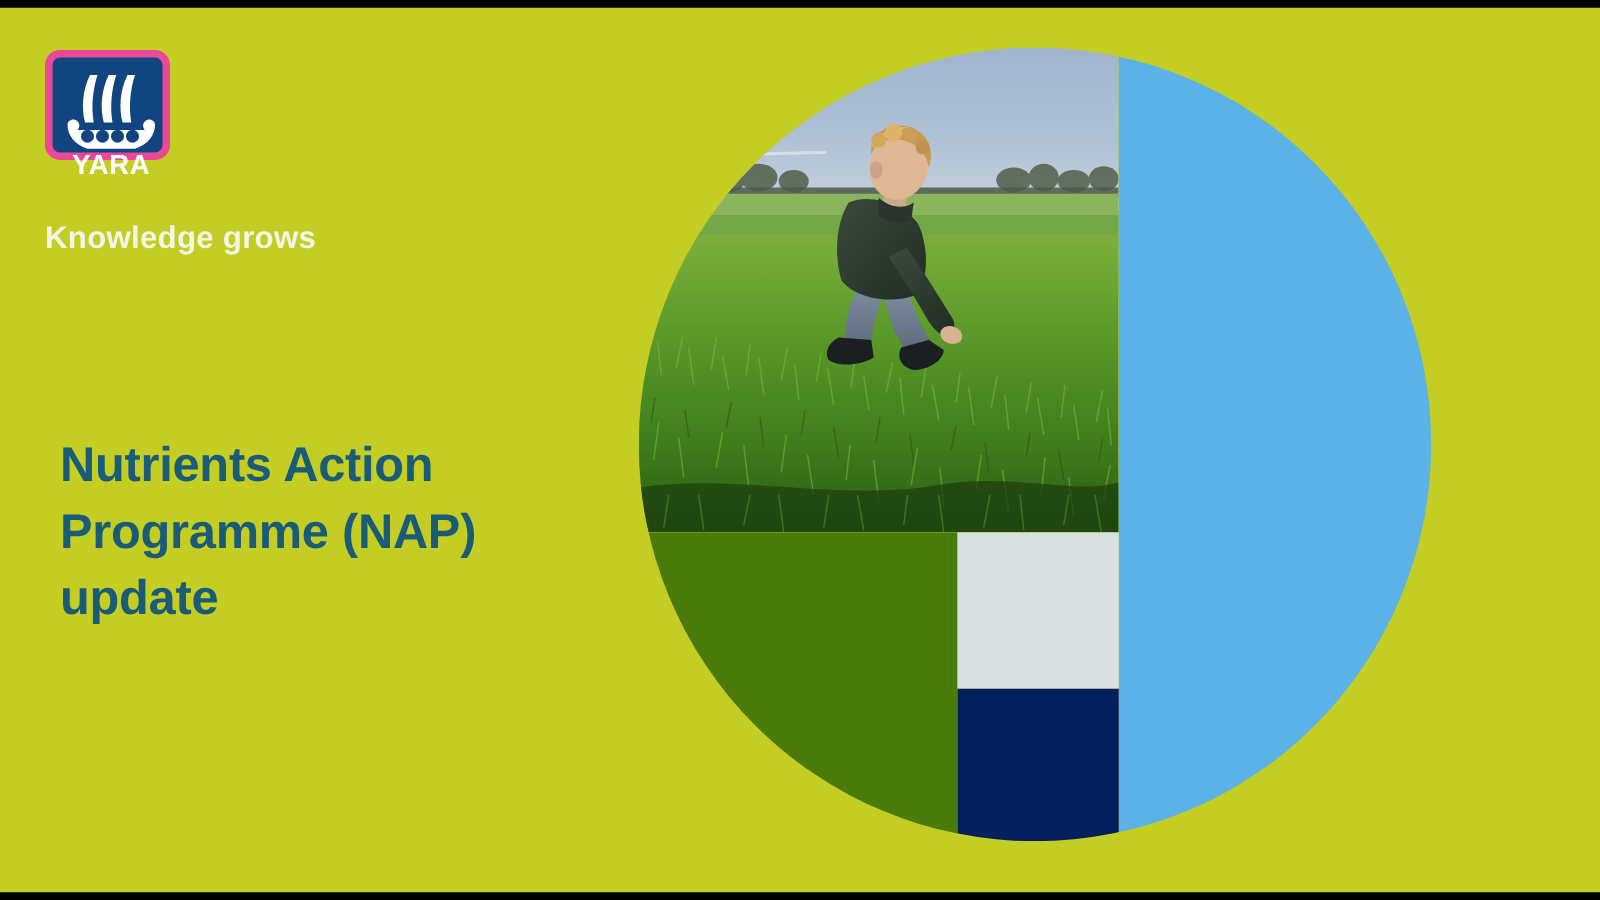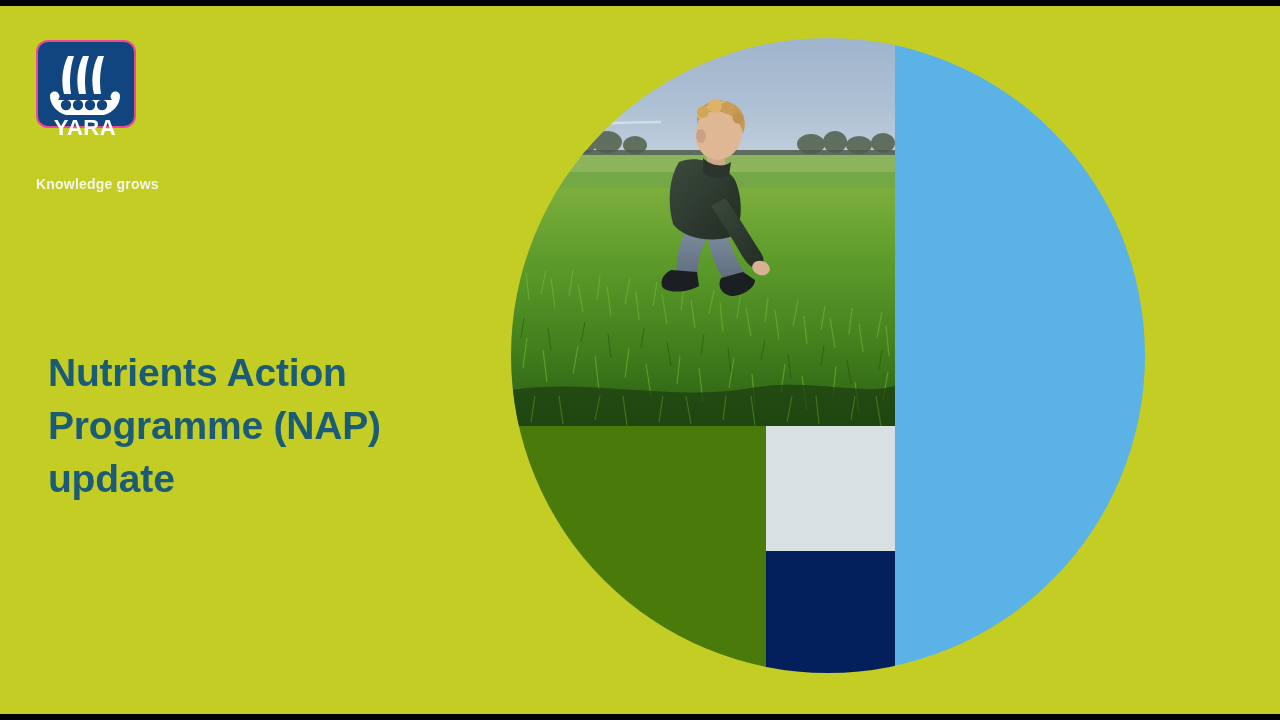--- a/index.html
+++ b/index.html
@@ -38,38 +38,38 @@
   }
 
   
   .logo-box {
     position: absolute;
     left: 36px;
     top: 34px;
     width: 100px;
     height: 88px;
     background: #10457f;
-    border: 2px solid #ec4899;
+    border: 6px solid #ec4899;
     border-radius: 12px;
     box-sizing: border-box;
   }
   .logo-mark {
     position: absolute;
     left: 0;
     top: 0;
     width: 94px;
     height: 98px;
   }
 
   
   .tagline {
     position: absolute;
     left: 36px;
     top: 170px;
-    font-size: 14px;
+    font-size: 25px;
     font-weight: bold;
     color: #f4f5e8;
     letter-spacing: 0.2px;
     white-space: nowrap;
   }
 
   
   .title {
     position: absolute;
     left: 48px;

